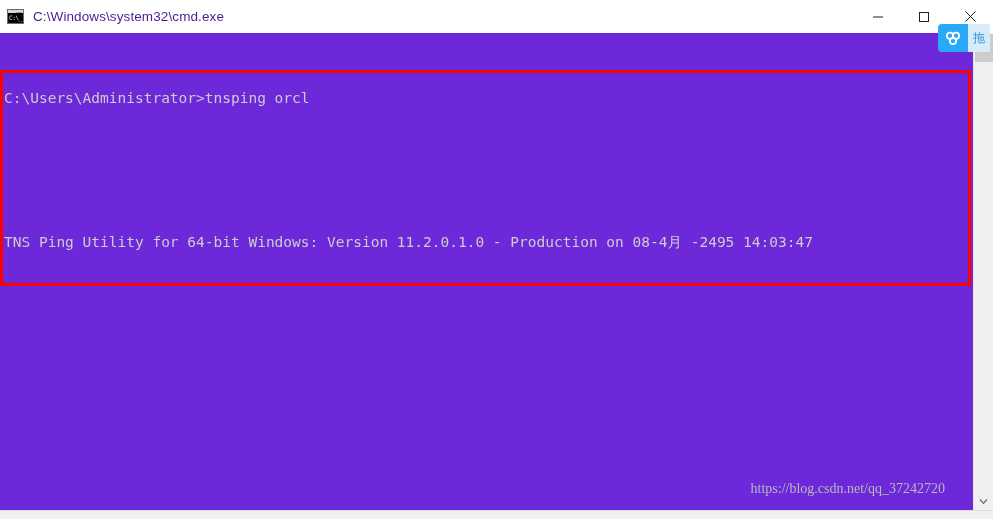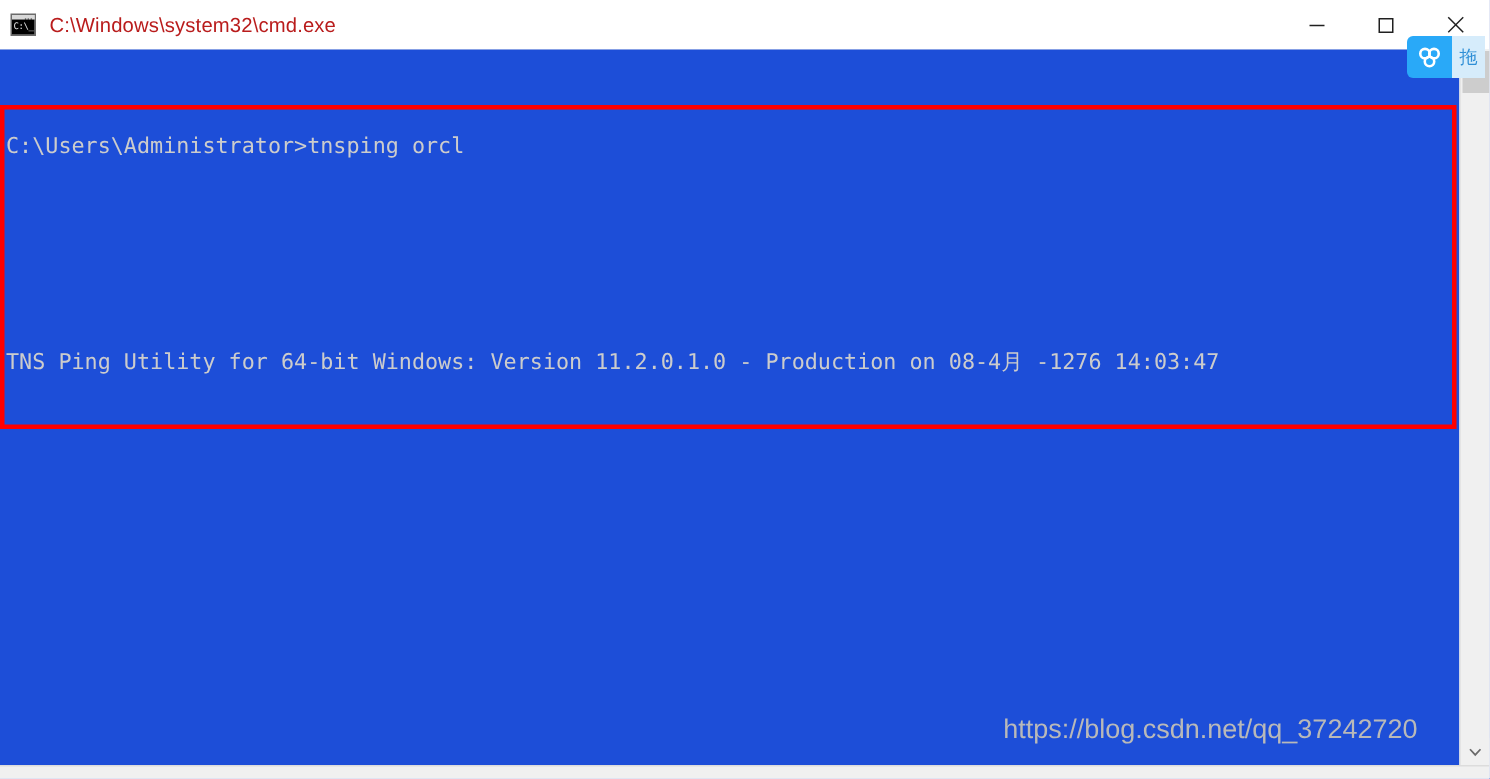--- a/index.html
+++ b/index.html
@@ -71,21 +71,21 @@
     font-family: "DejaVu Sans Mono", monospace;
     font-size: 6px;
     line-height: 10px;
     padding-left: 1px;
     letter-spacing: -0.3px;
     white-space: nowrap;
     overflow: hidden;
   }
   #titlebar-text {
     font-size: 13.5px;
-    color: #b91c1c;
+    color: #4c1d95;
     letter-spacing: 0.1px;
     white-space: nowrap;
     flex: 1 1 auto;
   }
   .win-btn {
     width: 46px;
     height: 32px;
     display: flex;
     align-items: center;
     justify-content: center;
@@ -93,21 +93,21 @@
   }
   .win-btn svg { display: block; }
 
   
   #console {
     position: absolute;
     left: 0;
     top: 33px;
     width: 973px;
     height: 478px;
-    background: #1d4ed8;
+    background: #6d28d9;
     overflow: hidden;
   }
   #console-text {
     position: absolute;
     left: 4px;
     top: 5px;
     color: #cccccc;
     font-family: "DejaVu Sans Mono", monospace;
     font-size: 14.5px;
     line-height: 24px;
@@ -128,22 +128,22 @@
     box-sizing: border-box;
     pointer-events: none;
   }
 
   
   #watermark {
     position: absolute;
     right: 28px;
     bottom: 14px;
     color: #b9b9b9;
-    font-size: 18px;
-    font-family: Liberation Sans, sans-serif;
+    font-size: 14px;
+    font-family: Liberation Serif, serif;
     white-space: nowrap;
   }
 
   
   #scrollbar {
     position: absolute;
     right: 0;
     top: 33px;
     width: 20px;
     height: 478px;
@@ -239,21 +239,21 @@
         <line x1="1.5" y1="1.5" x2="11.5" y2="11.5" stroke="#202020" stroke-width="1"></line>
         <line x1="11.5" y1="1.5" x2="1.5" y2="11.5" stroke="#202020" stroke-width="1"></line>
       </svg>
     </div>
   </div>
 
   <div id="console">
     <div id="console-text">
       <div class="cline">C:\Users\Administrator&gt;tnsping orcl</div>
       <div class="cline blank"></div>
-      <div class="cline">TNS Ping Utility for 64-bit Windows: Version 11.2.0.1.0 - Production on 08-4月 -1276 14:03:47</div>
+      <div class="cline">TNS Ping Utility for 64-bit Windows: Version 11.2.0.1.0 - Production on 08-4月 -2495 14:03:47</div>
       <div class="cline blank"></div>
       <div class="cline blank"></div>
       
       
       
       
       
       
       
       

